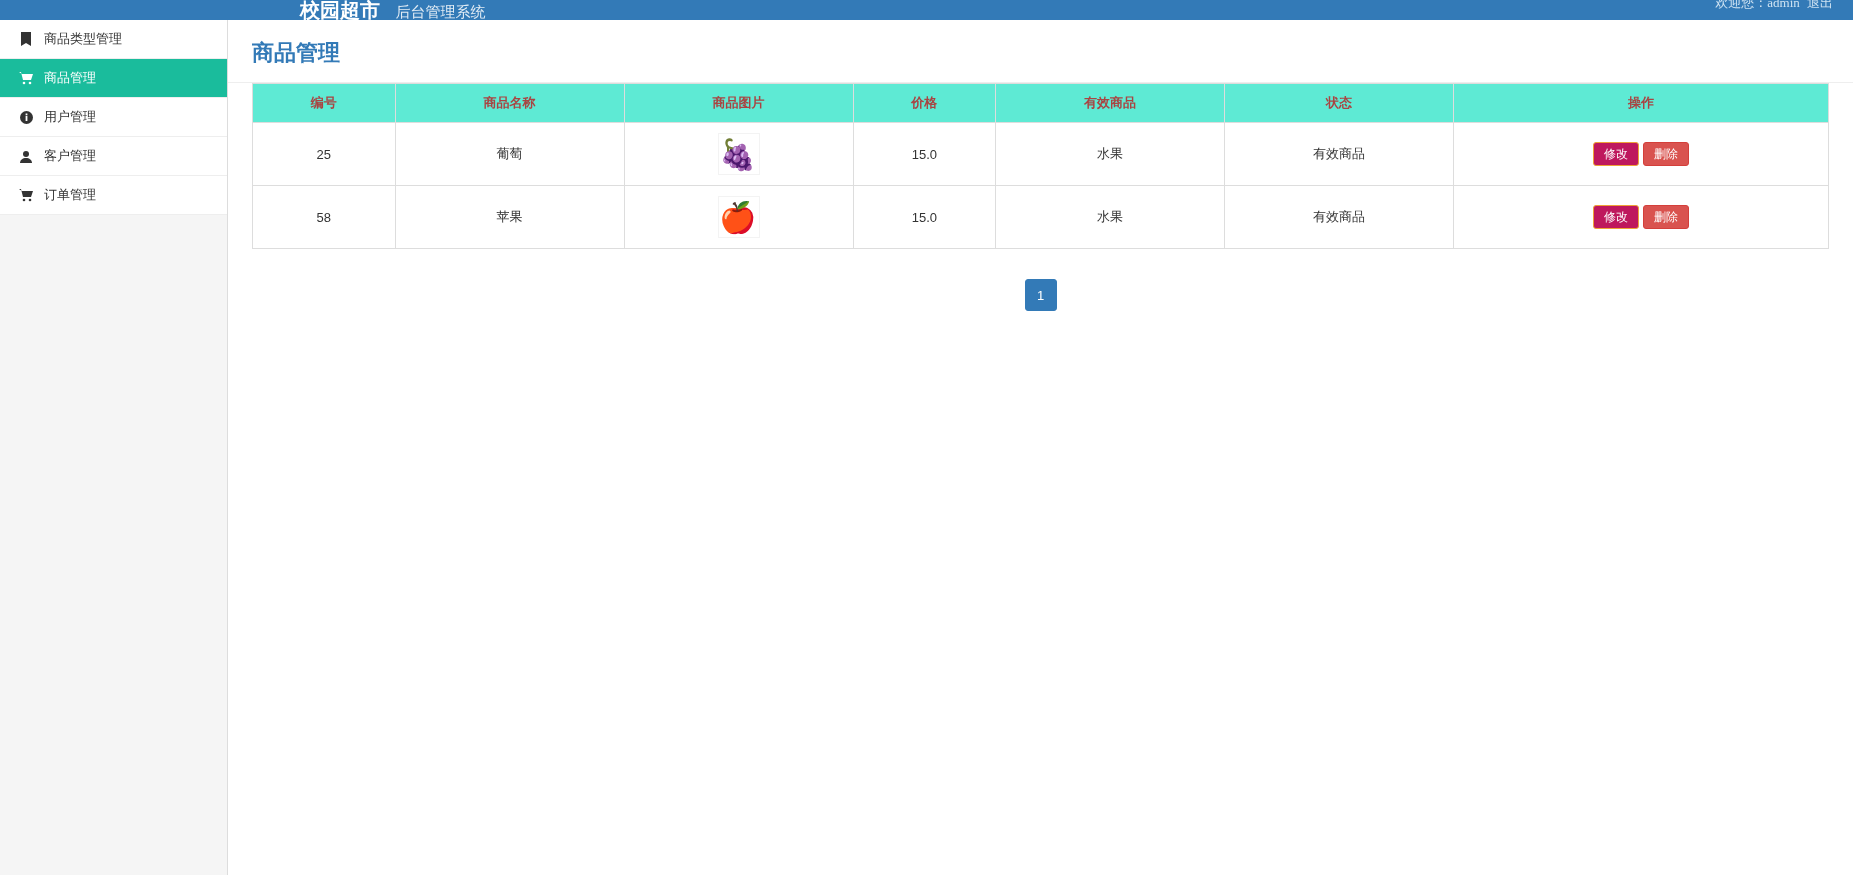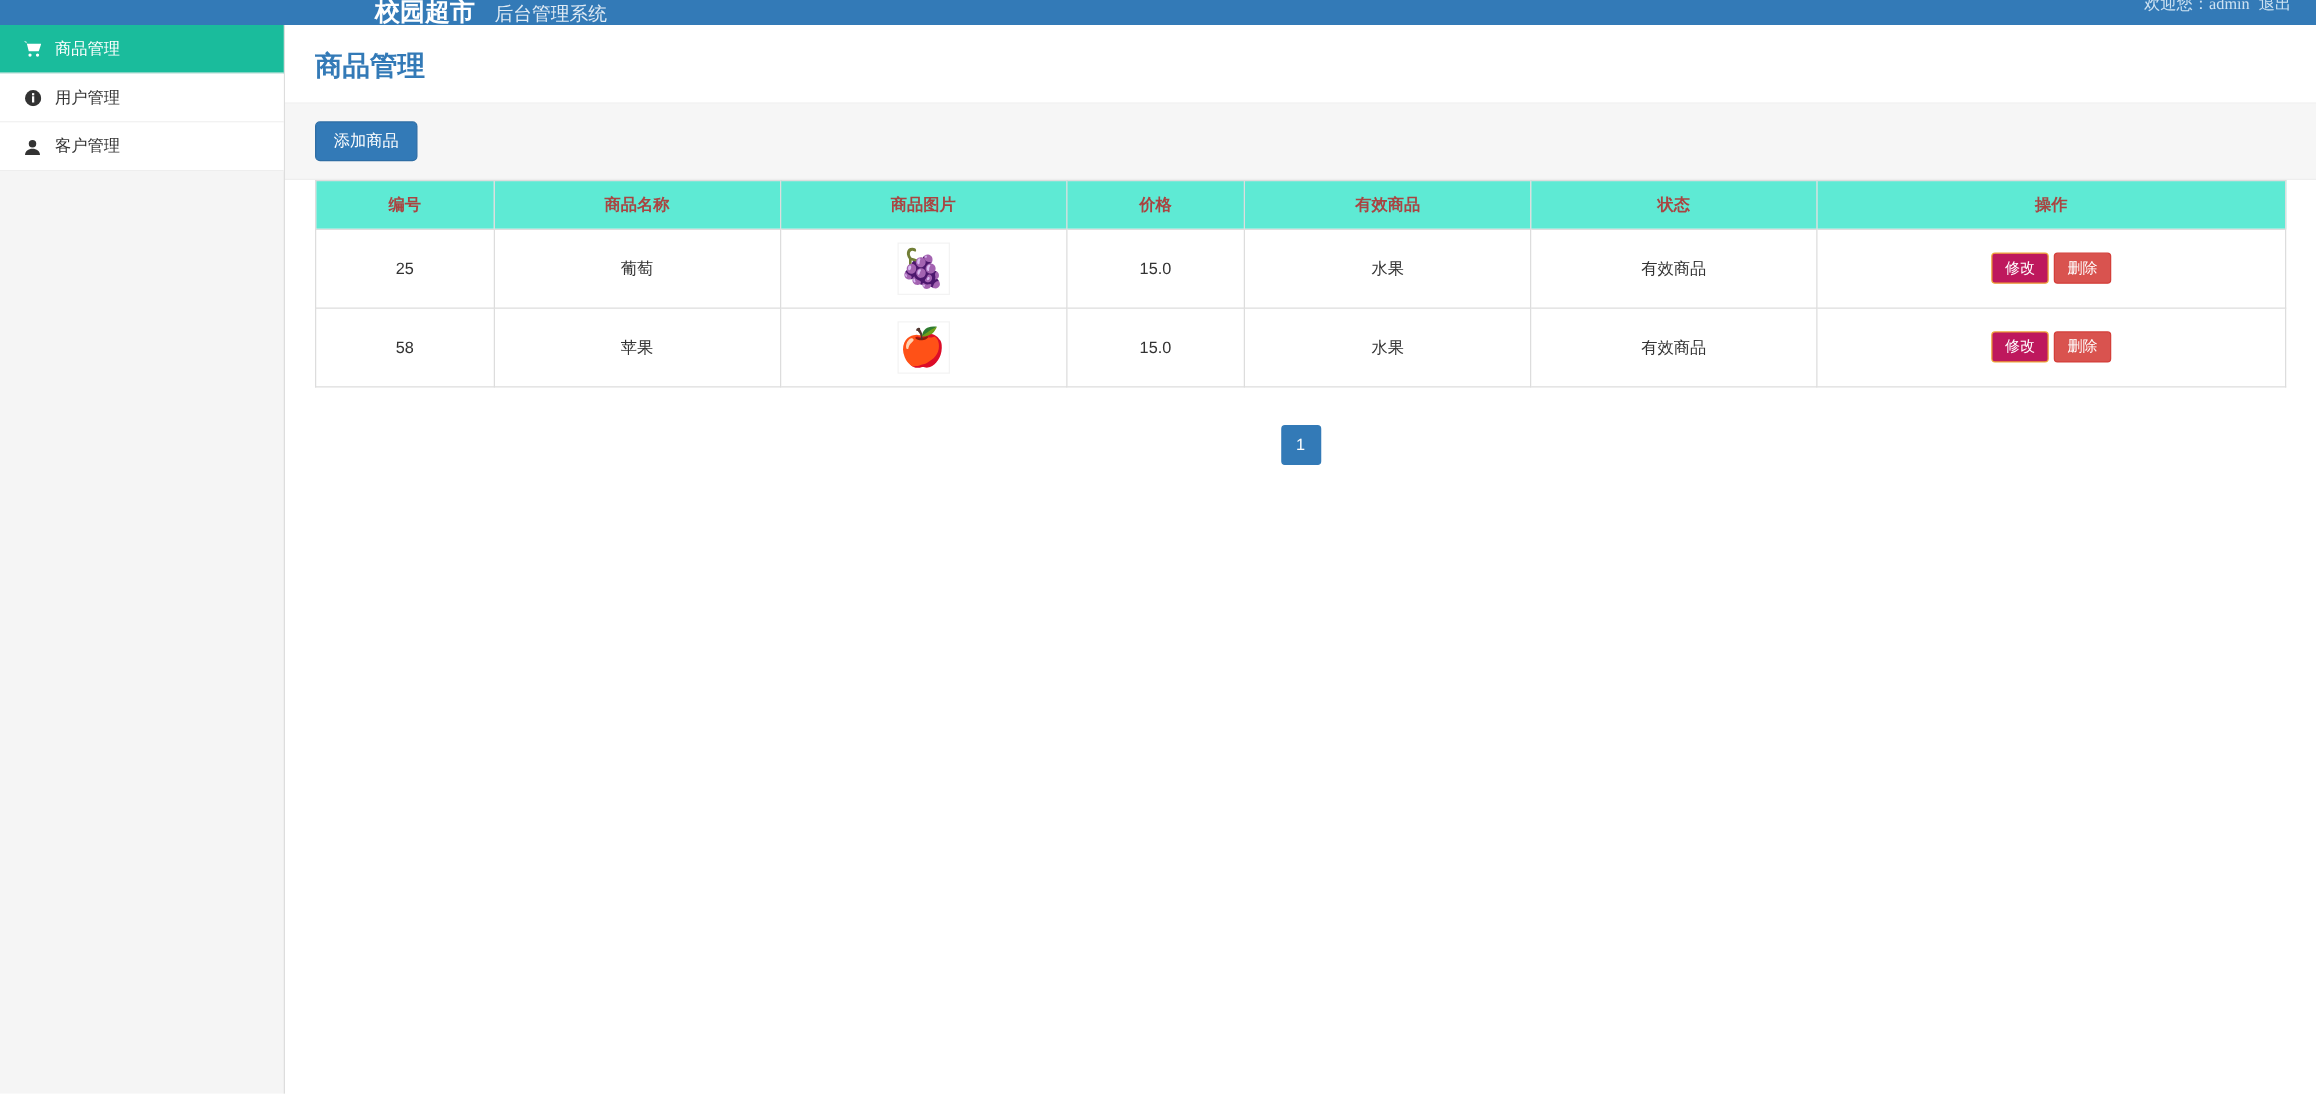--- a/index.html
+++ b/index.html
@@ -153,20 +153,28 @@
     <span class="subtitle">后台管理系统</span>
   </div>
   <div class="right">
     <span>欢迎您：</span><span>admin</span>
     <a href="#">退出</a>
   </div>
 </div>
 
 <div class="layout">
   <nav class="sidebar" id="sidebar-nav">
+      <div class="nav-item">
+        <span class="icon">
+          <svg width="12" height="14" viewBox="0 0 12 14">
+            <path fill="currentColor" d="M1 0h10v14l-5-3-5 3z"></path>
+          </svg>
+        </span>
+        <span>商品类型管理</span>
+      </div>
       <div class="nav-item active">
         <span class="icon">
           <svg width="14" height="13" viewBox="0 0 14 13">
             <path fill="currentColor" d="M0 0h2l2 8h8l2-6H3"></path>
             <circle cx="5" cy="11" r="1.3" fill="currentColor"></circle>
             <circle cx="11" cy="11" r="1.3" fill="currentColor"></circle>
           </svg>
         </span>
         <span>商品管理</span>
       </div>
@@ -182,28 +190,35 @@
       </div>
       <div class="nav-item">
         <span class="icon">
           <svg width="12" height="13" viewBox="0 0 12 13">
             <circle cx="6" cy="4" r="3" fill="currentColor"></circle>
             <path fill="currentColor" d="M0 13c0-3 2.7-5 6-5s6 2 6 5z"></path>
           </svg>
         </span>
         <span>客户管理</span>
       </div>
+      <div class="nav-item">
+        <span class="icon">
+          <svg width="14" height="13" viewBox="0 0 14 13">
+            <path fill="currentColor" d="M0 0h2l2 8h8l2-6H3"></path>
+            <circle cx="5" cy="11" r="1.3" fill="currentColor"></circle>
+            <circle cx="11" cy="11" r="1.3" fill="currentColor"></circle>
+          </svg>
+        </span>
+        <span>订单管理</span>
+      </div>
     </nav>
 
   <main class="main">
     <div class="page-header">
       <h2 class="page-title">商品管理</h2>
-    </div>
-    <div class="toolbar-area">
-      <button class="btn btn-primary">添加商品</button>
     </div>
     <div class="content">
       <table class="data">
         <thead>
           <tr id="table-head-row">
               <th>编号</th>
               <th>商品名称</th>
               <th>商品图片</th>
               <th>价格</th>
               <th>有效商品</th>

